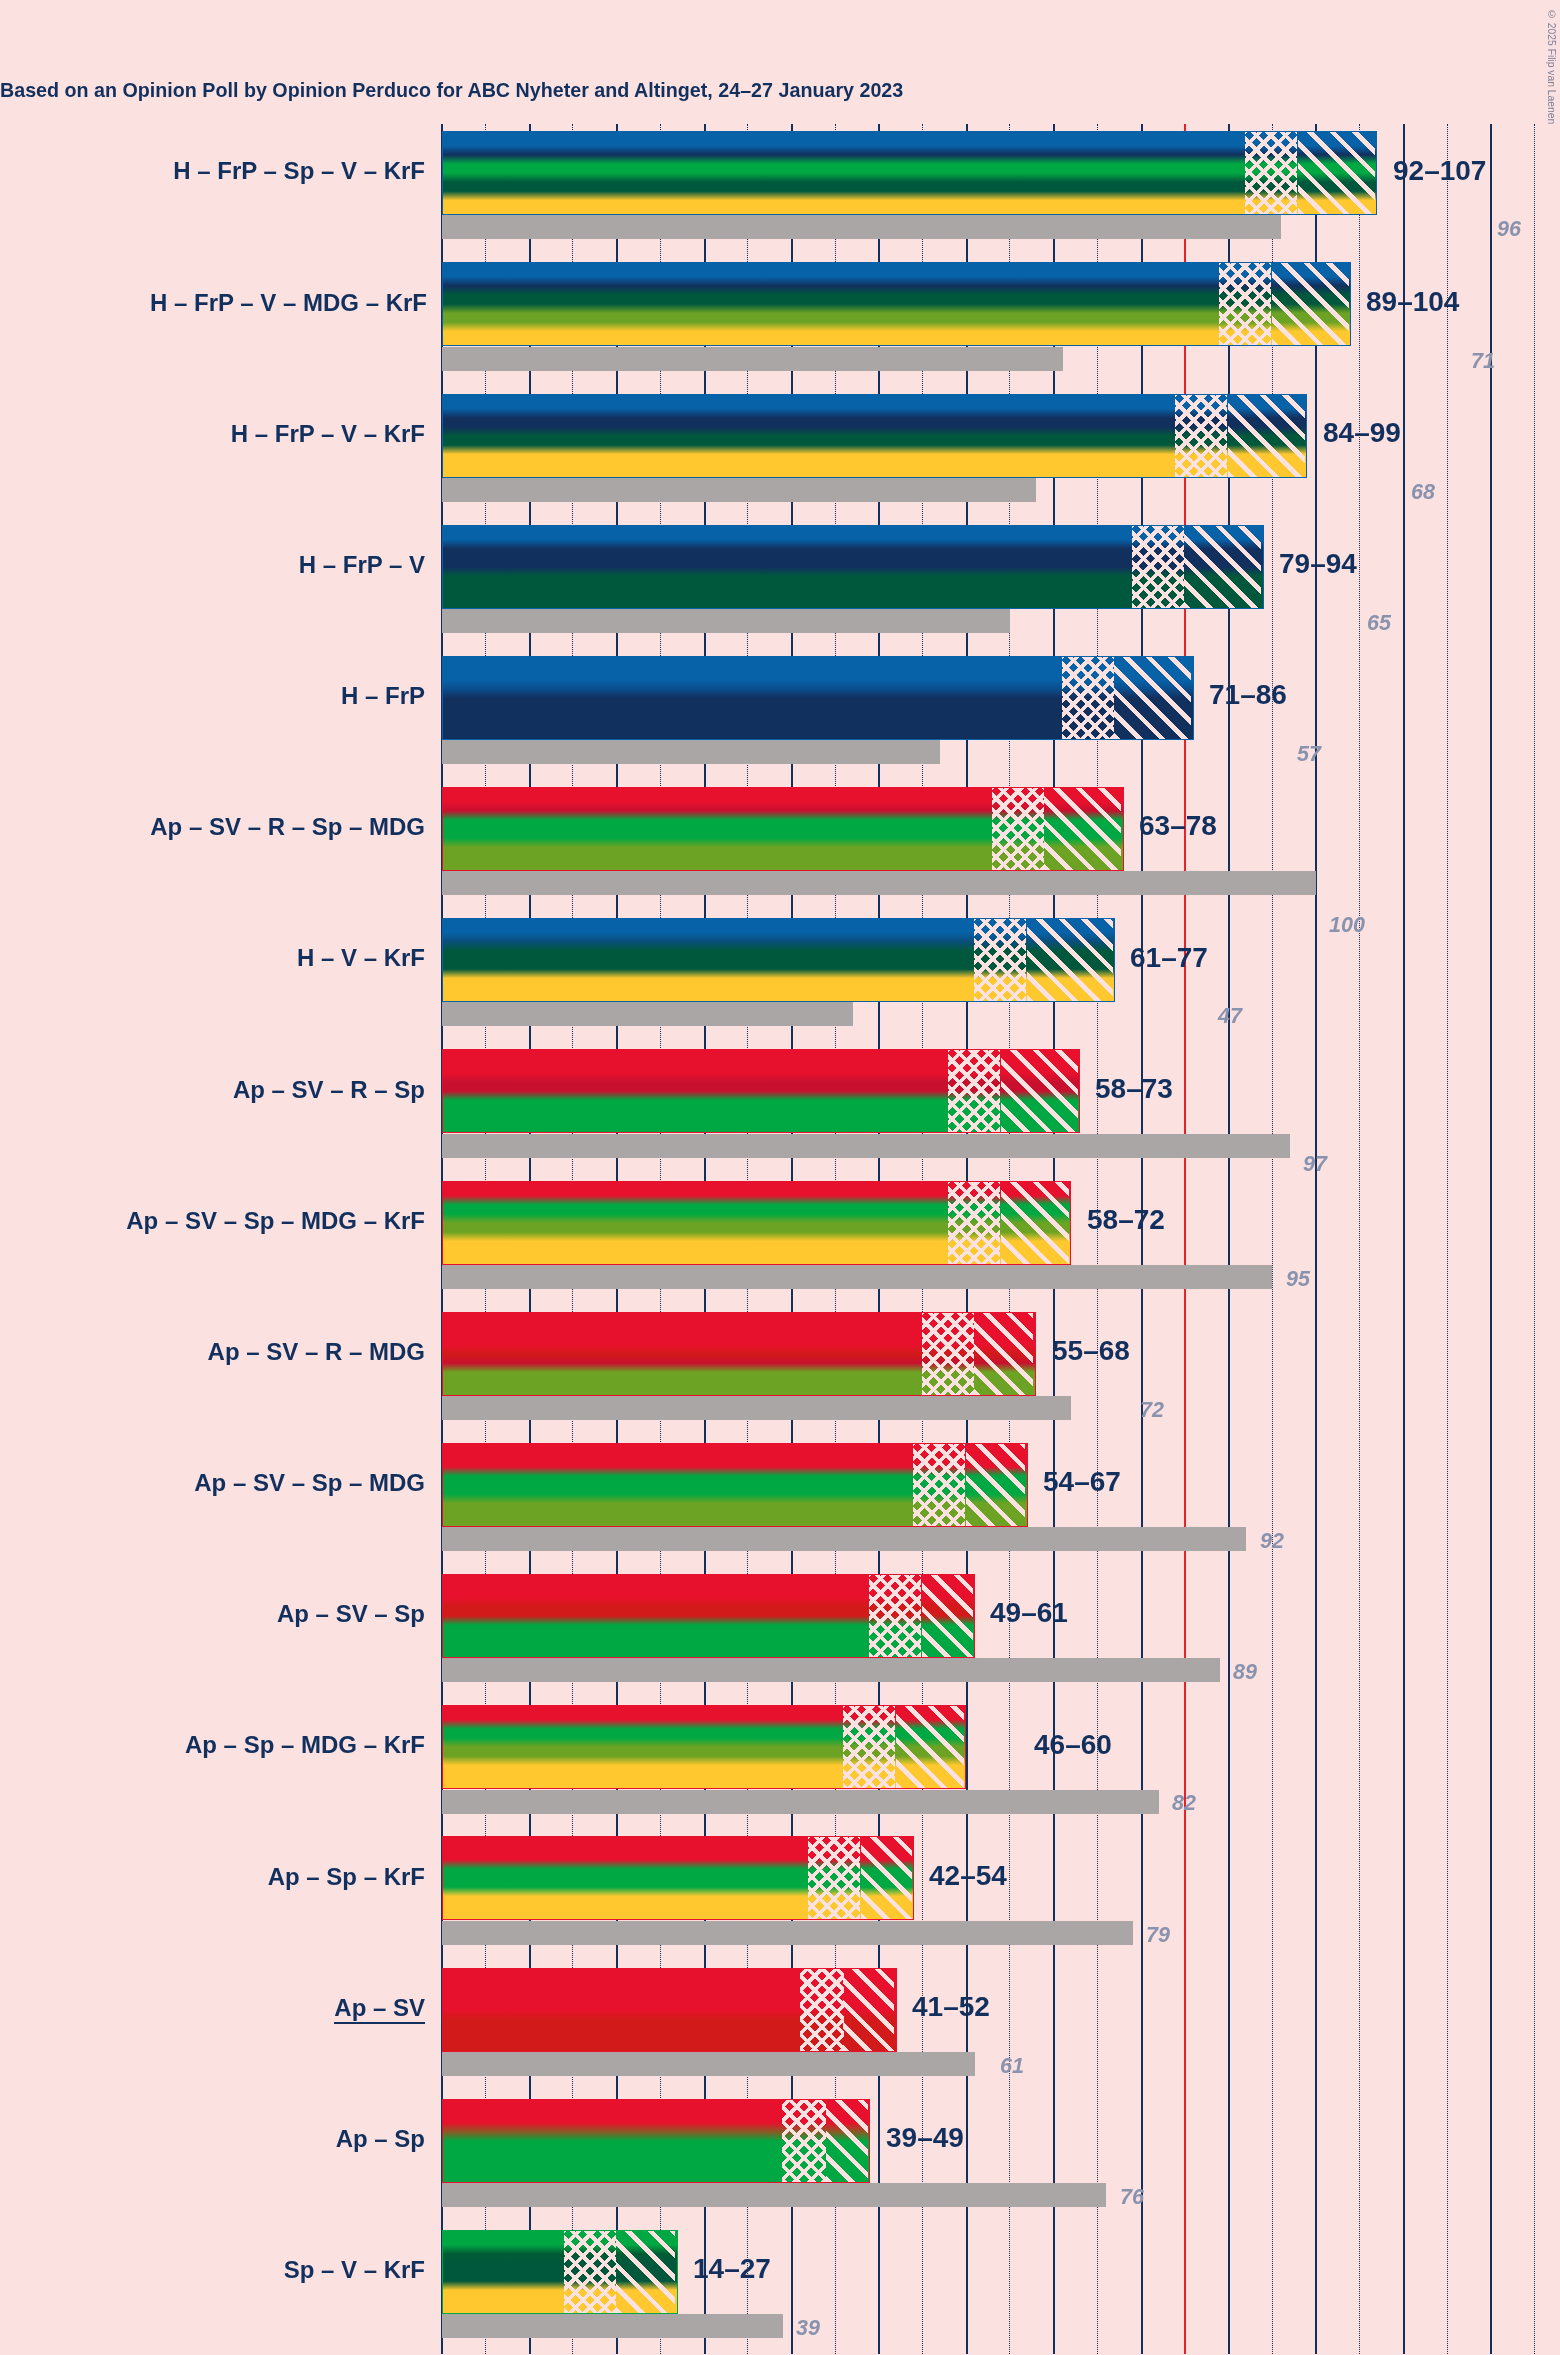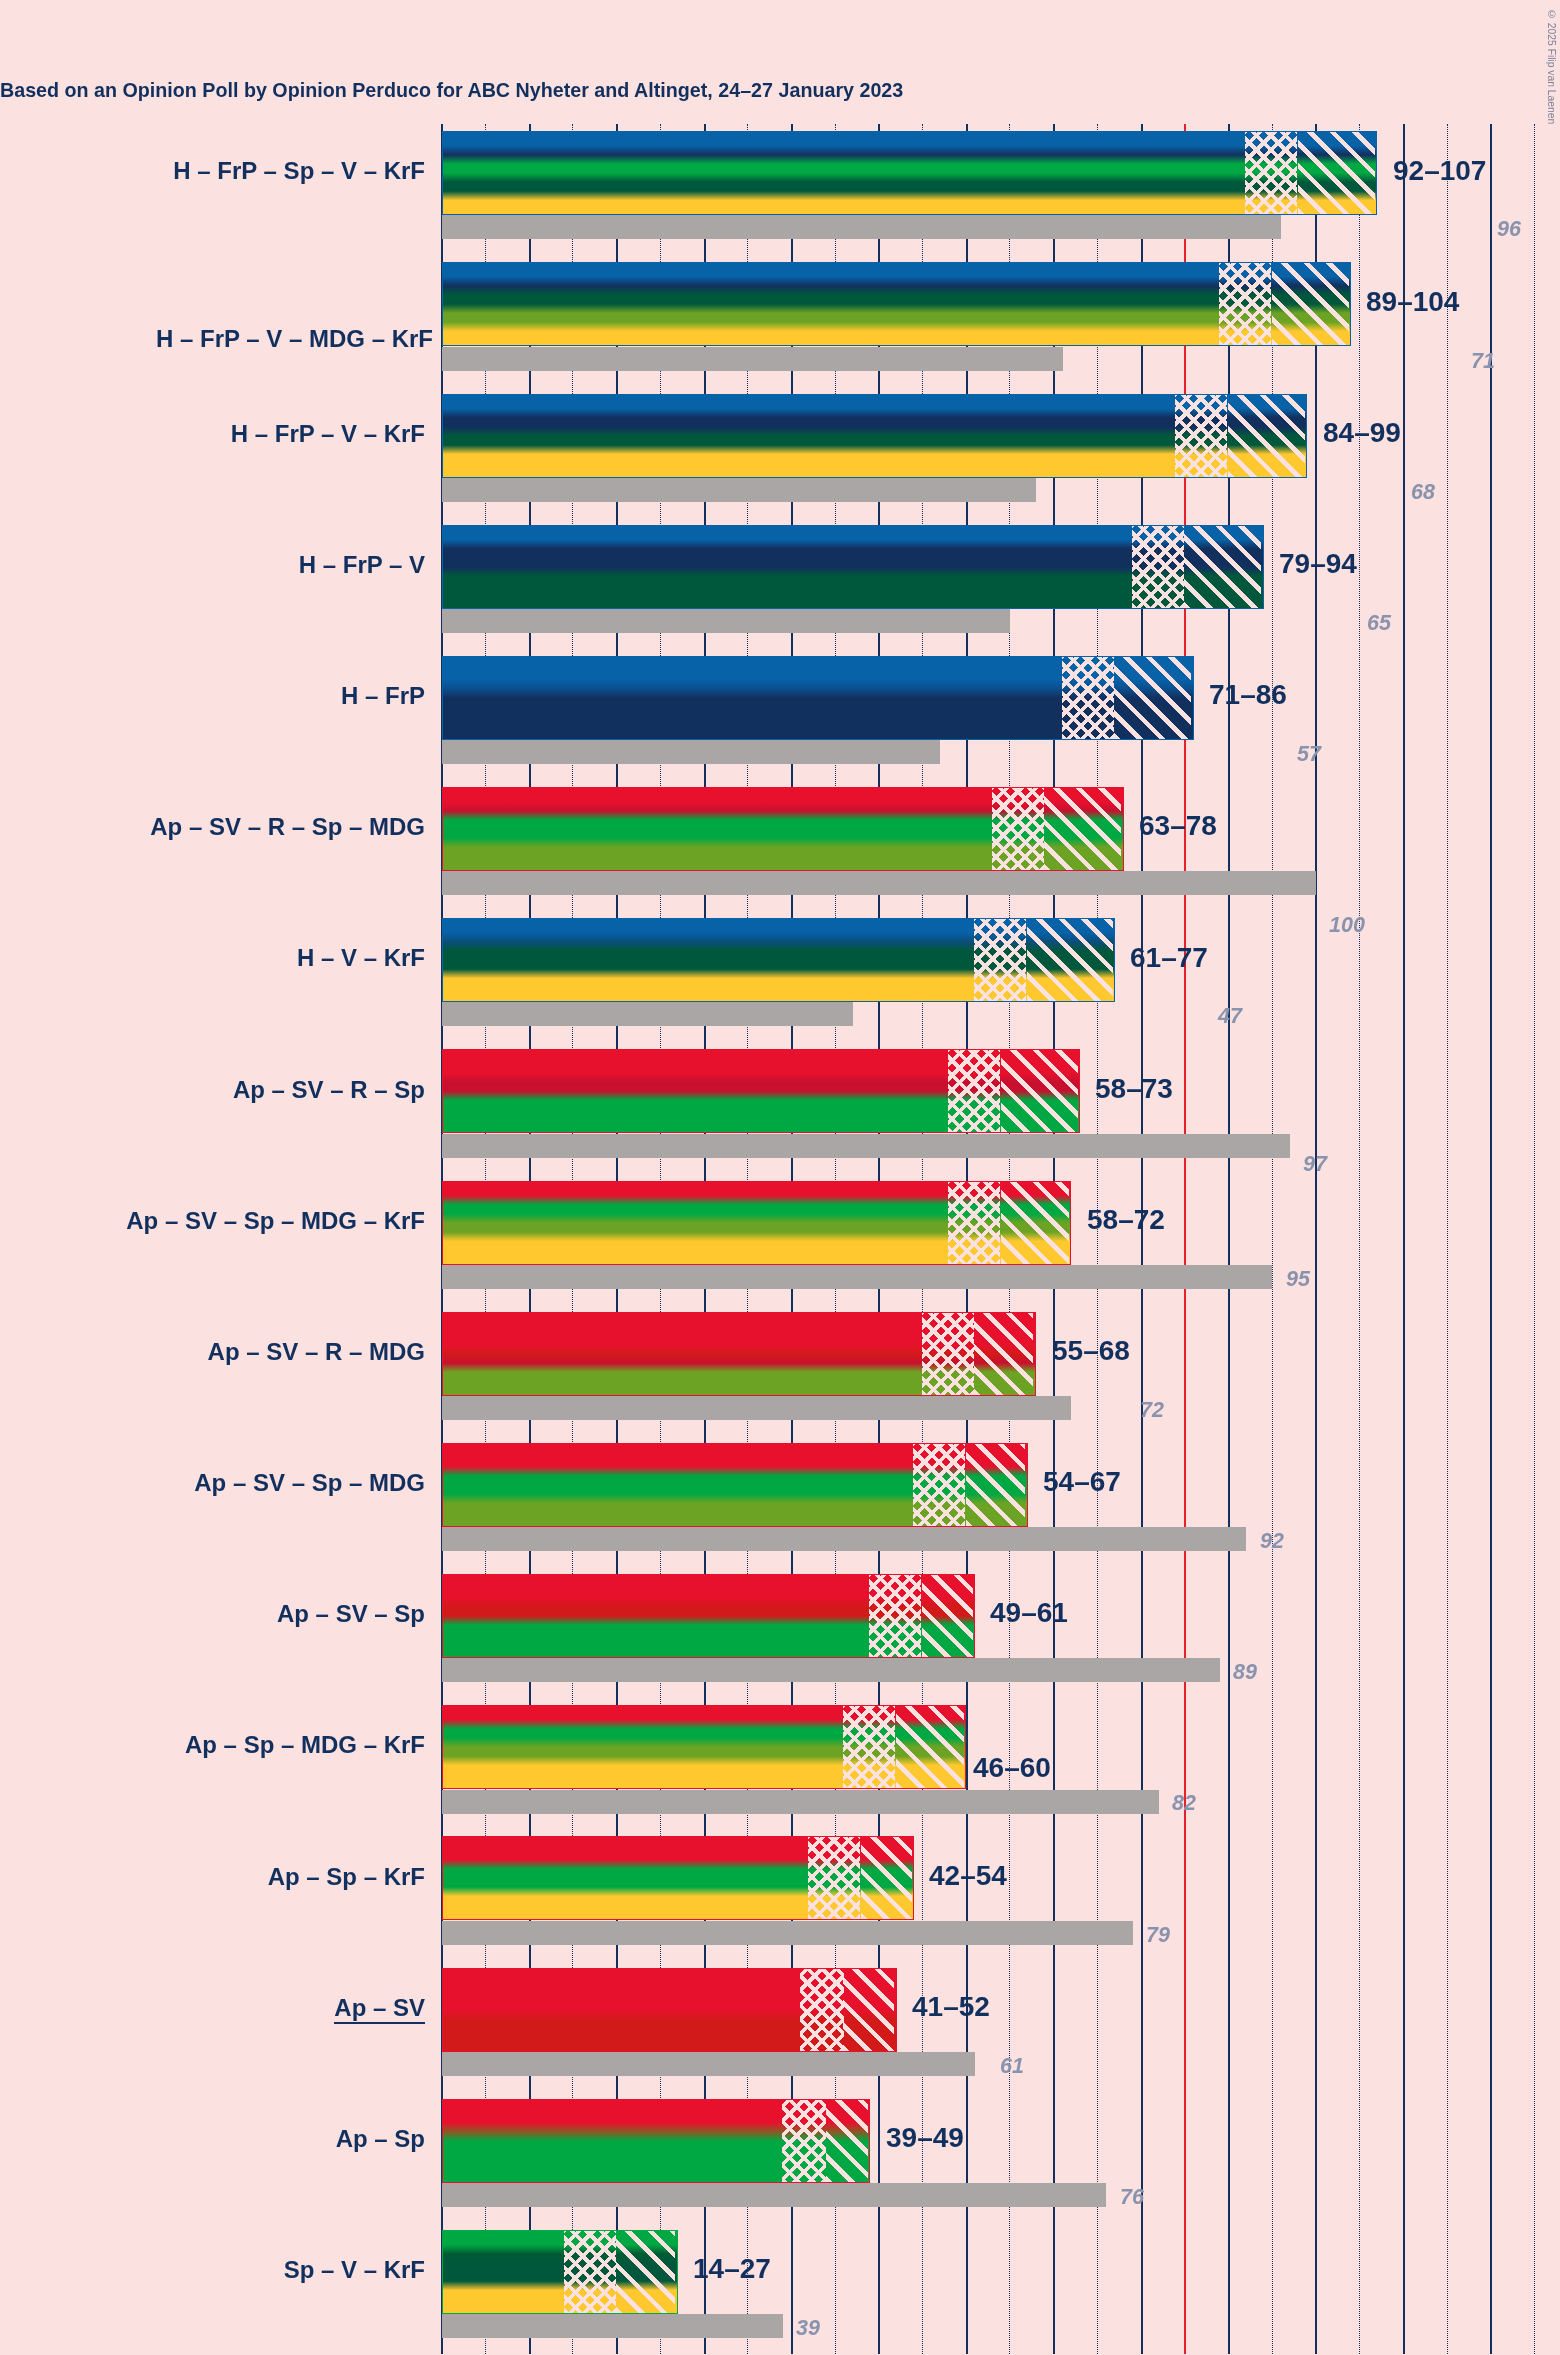--- a/index.html
+++ b/index.html
@@ -161,21 +161,21 @@
       <div class="row-label" style="left: 0px; width: 425px; top: 157px;"><span>H – FrP – Sp – V – KrF</span></div>
       <div class="row" style="top: 0px; height: 0px;"></div>
       <div class="bar" style="left: 442px; top: 262px; width: 909px; border-color: rgb(7, 98, 168);">
         <div class="fill" style="background: linear-gradient(rgb(7, 98, 168) 0%, rgb(7, 98, 168) 5.56%, rgb(7, 98, 168) 16.67%, rgb(18, 48, 94) 27.78%, rgb(0, 88, 60) 38.89%, rgb(0, 88, 60) 50%, rgb(108, 163, 36) 61.11%, rgb(108, 163, 36) 72.22%, rgb(255, 200, 46) 83.33%, rgb(255, 200, 46) 94.44%, rgb(255, 200, 46) 100%);"></div>
         <div class="hatch-cross" style="left: 776px; width: 52px; background: repeating-linear-gradient(45deg, rgb(252, 225, 225) 0px, rgb(252, 225, 225) 3.7px, transparent 3.7px, transparent 10.3px), repeating-linear-gradient(-45deg, rgb(252, 225, 225) 0px, rgb(252, 225, 225) 3.7px, transparent 3.7px, transparent 10.3px) transparent;"></div>
         <div class="hatch-diag" style="left: 829px; width: 77px; background-color: transparent; background-image: repeating-linear-gradient(45deg, rgb(252, 225, 225) 0px, rgb(252, 225, 225) 4.7px, transparent 4.7px, transparent 16px);"></div>
       </div>
       <div class="lastresult" style="left: 442px; top: 347px; width: 621px;"></div>
       <div class="range-label" style="left: 1366px; top: 286px;">89–104</div>
       <div class="last-label" style="left: 1471px; top: 349px;">71</div>
-      <div class="row-label" style="left: 8px; width: 425px; top: 289px; margin-top: 36px;"><span>H – FrP – V – MDG – KrF</span></div>
+      <div class="row-label" style="left: 2px; width: 425px; top: 289px;"><span>H – FrP – V – MDG – KrF</span></div>
       <div class="row" style="top: 0px; height: 0px;"></div>
       <div class="bar" style="left: 442px; top: 394px; width: 865px; border-color: rgb(7, 98, 168);">
         <div class="fill" style="background: linear-gradient(rgb(7, 98, 168) 0%, rgb(7, 98, 168) 5.56%, rgb(7, 98, 168) 16.67%, rgb(18, 48, 94) 27.78%, rgb(18, 48, 94) 38.89%, rgb(0, 88, 60) 50%, rgb(0, 88, 60) 61.11%, rgb(255, 200, 46) 72.22%, rgb(255, 200, 46) 83.33%, rgb(255, 200, 46) 94.44%, rgb(255, 200, 46) 100%);"></div>
         <div class="hatch-cross" style="left: 732px; width: 52px; background: repeating-linear-gradient(45deg, rgb(252, 225, 225) 0px, rgb(252, 225, 225) 3.7px, transparent 3.7px, transparent 10.3px), repeating-linear-gradient(-45deg, rgb(252, 225, 225) 0px, rgb(252, 225, 225) 3.7px, transparent 3.7px, transparent 10.3px) transparent;"></div>
         <div class="hatch-diag" style="left: 785px; width: 77px; background-color: transparent; background-image: repeating-linear-gradient(45deg, rgb(252, 225, 225) 0px, rgb(252, 225, 225) 4.7px, transparent 4.7px, transparent 16px);"></div>
       </div>
       <div class="lastresult" style="left: 442px; top: 478px; width: 594px;"></div>
       <div class="range-label" style="left: 1323px; top: 417px;">84–99</div>
       <div class="last-label" style="left: 1411px; top: 480px; text-align: right;">68</div>
       <div class="row-label" style="left: 0px; width: 425px; top: 420px;"><span>H – FrP – V – KrF</span></div>
@@ -269,21 +269,21 @@
       <div class="range-label" style="left: 990px; top: 1597px;">49–61</div>
       <div class="last-label" style="left: 1233px; top: 1660px;">89</div>
       <div class="row-label" style="left: 0px; width: 425px; top: 1600px;"><span>Ap – SV – Sp</span></div>
       <div class="row" style="top: 0px; height: 0px;"></div>
       <div class="bar" style="left: 442px; top: 1705px; width: 524px; border-color: rgb(232, 17, 45);">
         <div class="fill" style="background: linear-gradient(rgb(232, 17, 45) 0%, rgb(232, 17, 45) 5.56%, rgb(232, 17, 45) 16.67%, rgb(0, 168, 67) 27.78%, rgb(0, 168, 67) 38.89%, rgb(108, 163, 36) 50%, rgb(108, 163, 36) 61.11%, rgb(255, 200, 46) 72.22%, rgb(255, 200, 46) 83.33%, rgb(255, 200, 46) 94.44%, rgb(255, 200, 46) 100%);"></div>
         <div class="hatch-cross" style="left: 400px; width: 52px; background: repeating-linear-gradient(45deg, rgb(252, 225, 225) 0px, rgb(252, 225, 225) 3.7px, transparent 3.7px, transparent 10.3px), repeating-linear-gradient(-45deg, rgb(252, 225, 225) 0px, rgb(252, 225, 225) 3.7px, transparent 3.7px, transparent 10.3px) transparent;"></div>
         <div class="hatch-diag" style="left: 453px; width: 68px; background-color: transparent; background-image: repeating-linear-gradient(45deg, rgb(252, 225, 225) 0px, rgb(252, 225, 225) 4.7px, transparent 4.7px, transparent 16px);"></div>
       </div>
       <div class="lastresult" style="left: 442px; top: 1790px; width: 717px;"></div>
-      <div class="range-label" style="left: 973px; top: 1729px; margin-top: 23px;">46–60</div>
+      <div class="range-label" style="left: 1034px; top: 1729px;">46–60</div>
       <div class="last-label" style="left: 1172px; top: 1791px; text-align: right;">82</div>
       <div class="row-label" style="left: 0px; width: 425px; top: 1731px;"><span>Ap – Sp – MDG – KrF</span></div>
       <div class="row" style="top: 0px; height: 0px;"></div>
       <div class="bar" style="left: 442px; top: 1836px; width: 472px; border-color: rgb(232, 17, 45);">
         <div class="fill" style="background: linear-gradient(rgb(232, 17, 45) 0%, rgb(232, 17, 45) 5.56%, rgb(232, 17, 45) 16.67%, rgb(232, 17, 45) 27.78%, rgb(0, 168, 67) 38.89%, rgb(0, 168, 67) 50%, rgb(0, 168, 67) 61.11%, rgb(255, 200, 46) 72.22%, rgb(255, 200, 46) 83.33%, rgb(255, 200, 46) 94.44%, rgb(255, 200, 46) 100%);"></div>
         <div class="hatch-cross" style="left: 365px; width: 52px; background: repeating-linear-gradient(45deg, rgb(252, 225, 225) 0px, rgb(252, 225, 225) 3.7px, transparent 3.7px, transparent 10.3px), repeating-linear-gradient(-45deg, rgb(252, 225, 225) 0px, rgb(252, 225, 225) 3.7px, transparent 3.7px, transparent 10.3px) transparent;"></div>
         <div class="hatch-diag" style="left: 418px; width: 51px; background-color: transparent; background-image: repeating-linear-gradient(45deg, rgb(252, 225, 225) 0px, rgb(252, 225, 225) 4.7px, transparent 4.7px, transparent 16px);"></div>
       </div>
       <div class="lastresult" style="left: 442px; top: 1921px; width: 691px;"></div>
       <div class="range-label" style="left: 929px; top: 1860px;">42–54</div>

